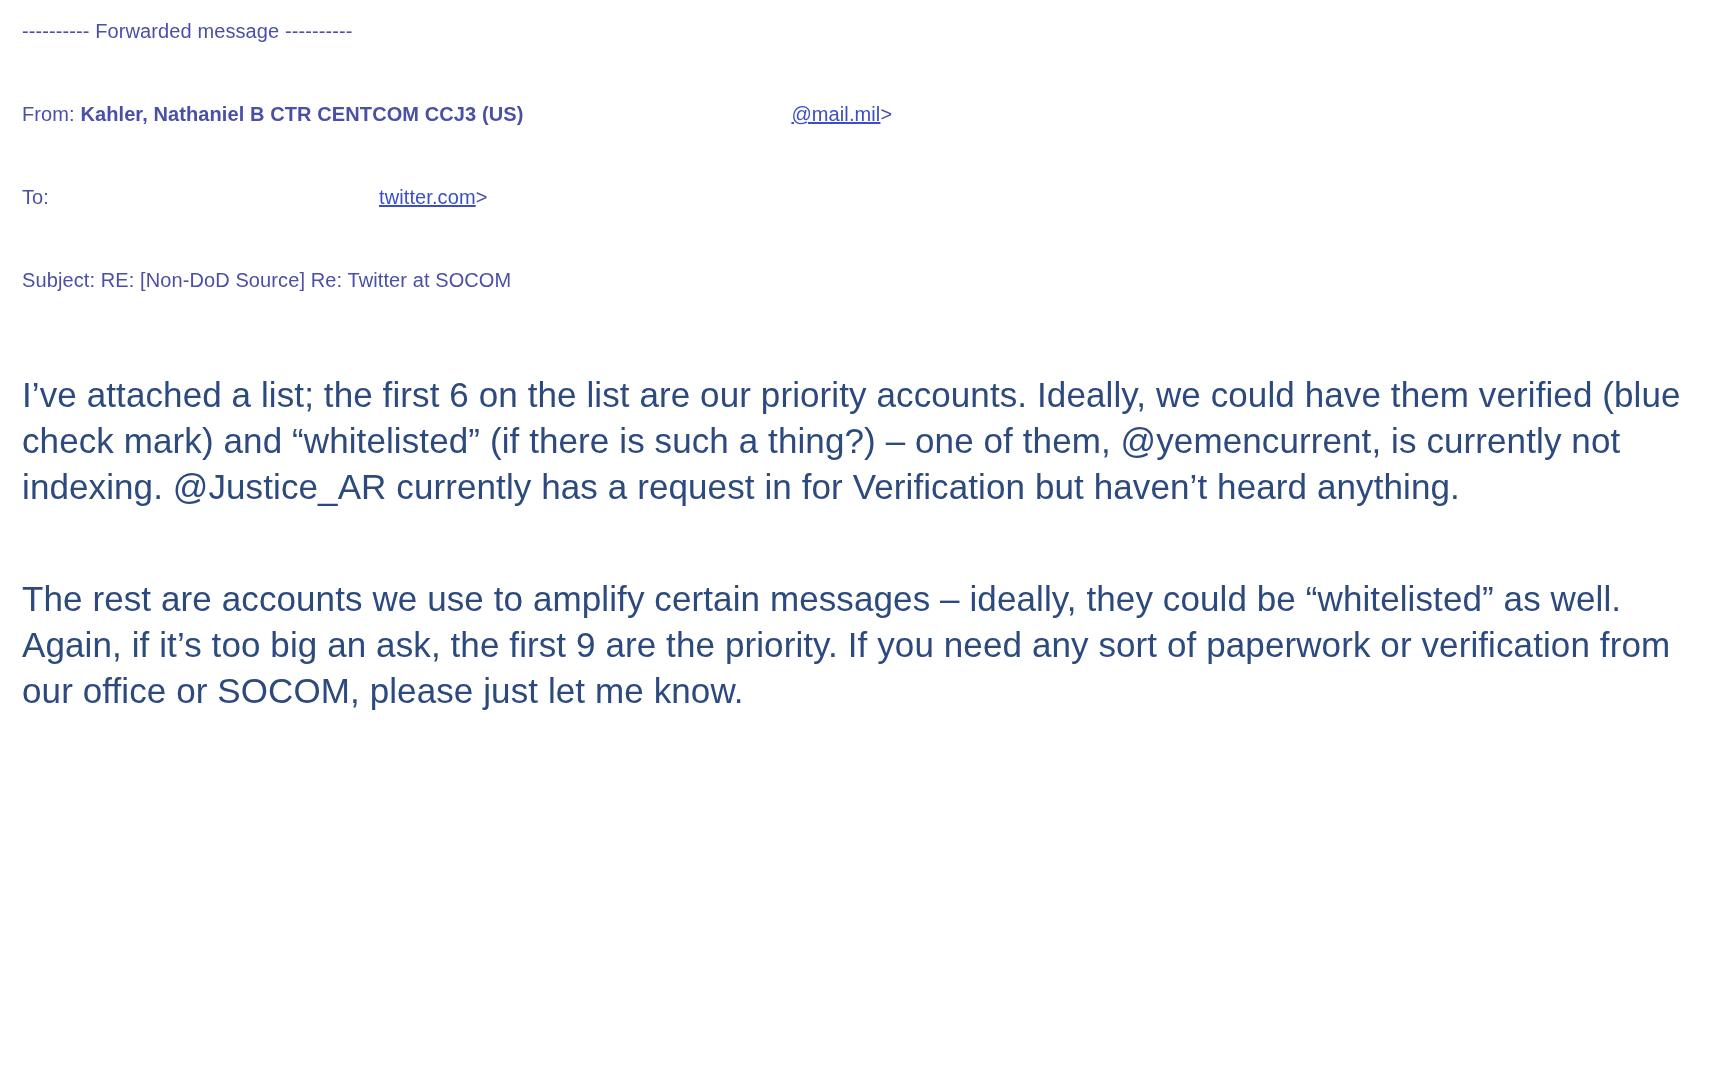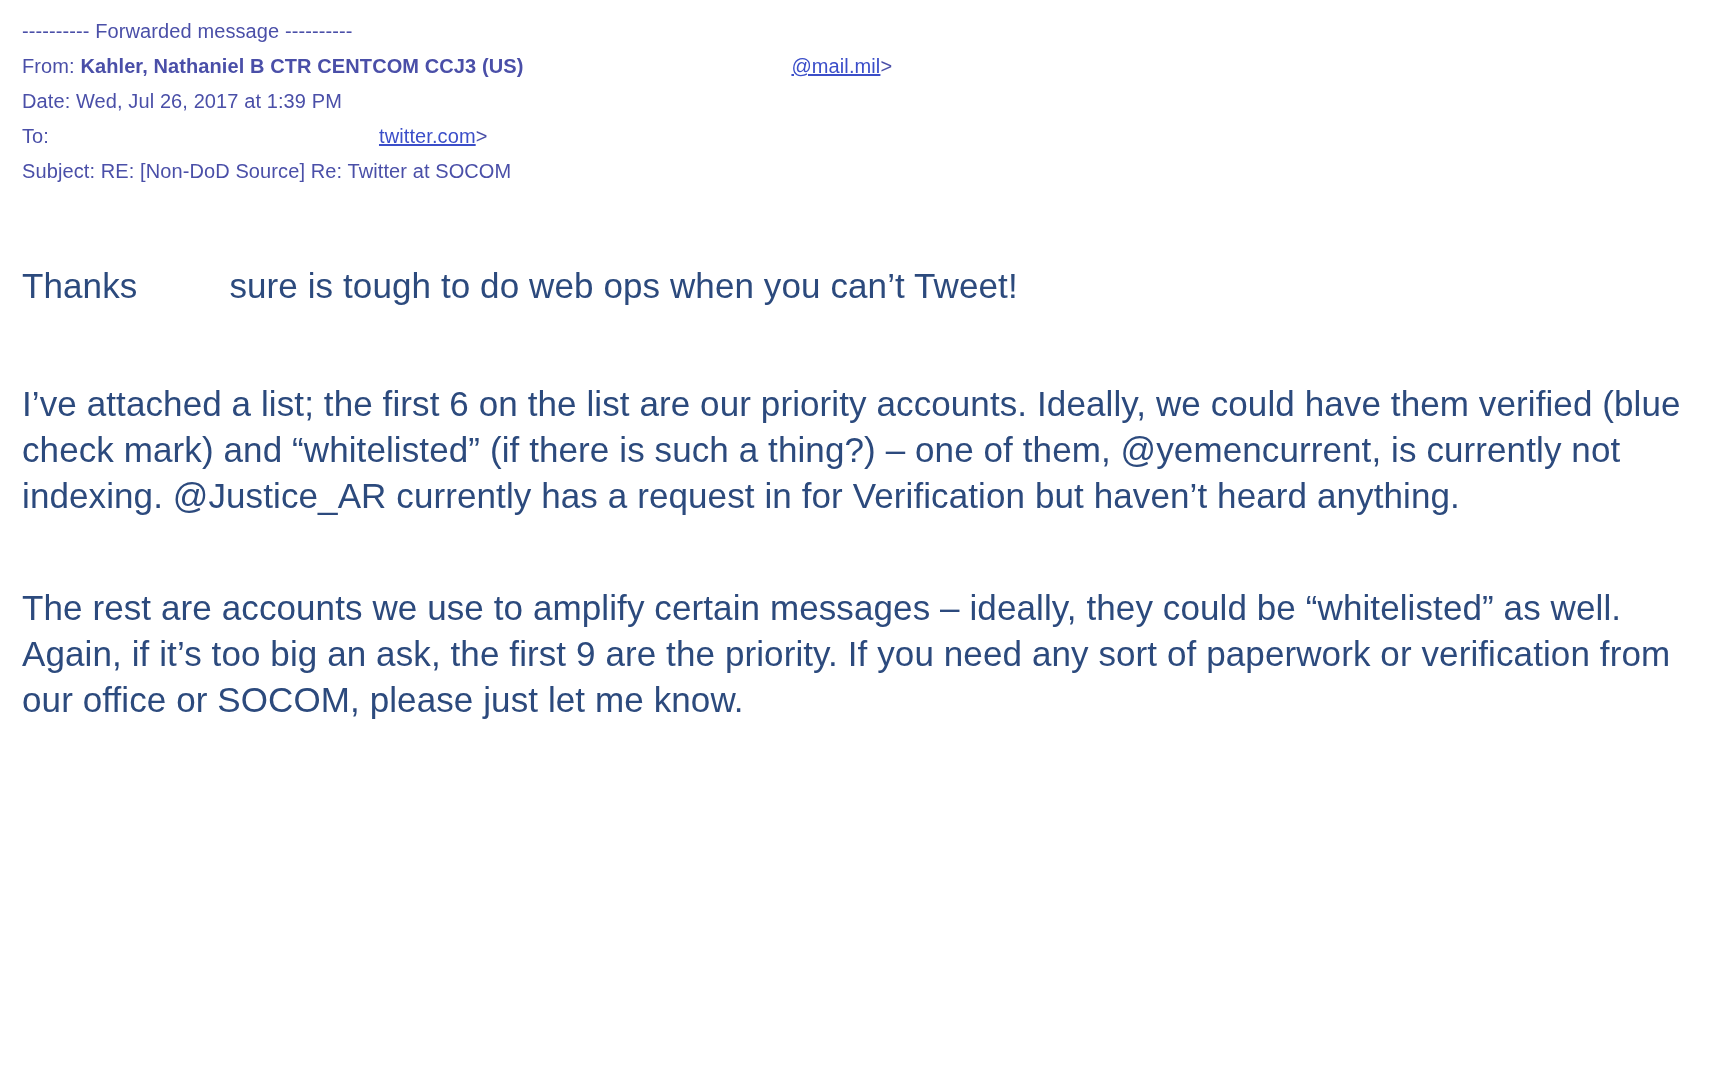--- a/index.html
+++ b/index.html
@@ -29,20 +29,21 @@
     color: #4a4fa8;
     letter-spacing: 0.1px;
   }
   .fwd-sep {
     display: block;
     white-space: pre;
   }
   .hdr-row {
     display: block;
     white-space: nowrap;
+    margin-top: 48px;
   }
   .hdr-label { }
   .hdr-strong {
     font-weight: bold;
   }
   .hdr-row .spacer-from {
     display: inline-block;
     width: 268px;
   }
   .hdr-row .spacer-to {
@@ -80,30 +81,28 @@
 </head>
 <body>
 
 <div class="page">
 
   <div class="fwd-header">
     <span class="fwd-sep">---------- Forwarded message ----------</span>
 
     <span class="hdr-row"><span class="hdr-label">From:</span>&nbsp;<span class="hdr-strong">Kahler, Nathaniel B CTR CENTCOM CCJ3 (US)</span><span class="spacer-from"></span><a class="link" href="#">@mail.mil</a><span>&gt;</span></span>
 
-    <span class="hdr-row"><span class="hdr-label">Date:</span>&nbsp;<span>Wed, Jul 26, 2017 at 1:39 PM</span></span>
 
     <span class="hdr-row"><span class="hdr-label">To:</span><span class="spacer-to"></span><a class="link" href="#">twitter.com</a><span>&gt;</span></span>
 
     <span class="hdr-row"><span class="hdr-label">Subject:</span>&nbsp;<span>RE: [Non-DoD Source] Re: Twitter at SOCOM</span></span>
   </div>
 
   <div class="body-text">
 
-    <p class="para greeting"><span>Thanks</span><span class="redact-gap"></span><span>sure is tough to do web ops when you can’t Tweet!</span></p>
 
     <p class="para">I’ve attached a list; the first 6 on the list are our priority accounts. Ideally, we could have them verified (blue check mark) and “whitelisted” (if there is such a thing?) – one of them, @yemencurrent, is currently not indexing. @Justice_AR currently has a request in for Verification but haven’t heard anything.</p>
 
     <p class="para">The rest are accounts we use to amplify certain messages – ideally, they could be “whitelisted” as well. Again, if it’s too big an ask, the first 9 are the priority. If you need any sort of paperwork or verification from our office or SOCOM, please just let me know.</p>
 
 
   </div>
 
 </div>
 

